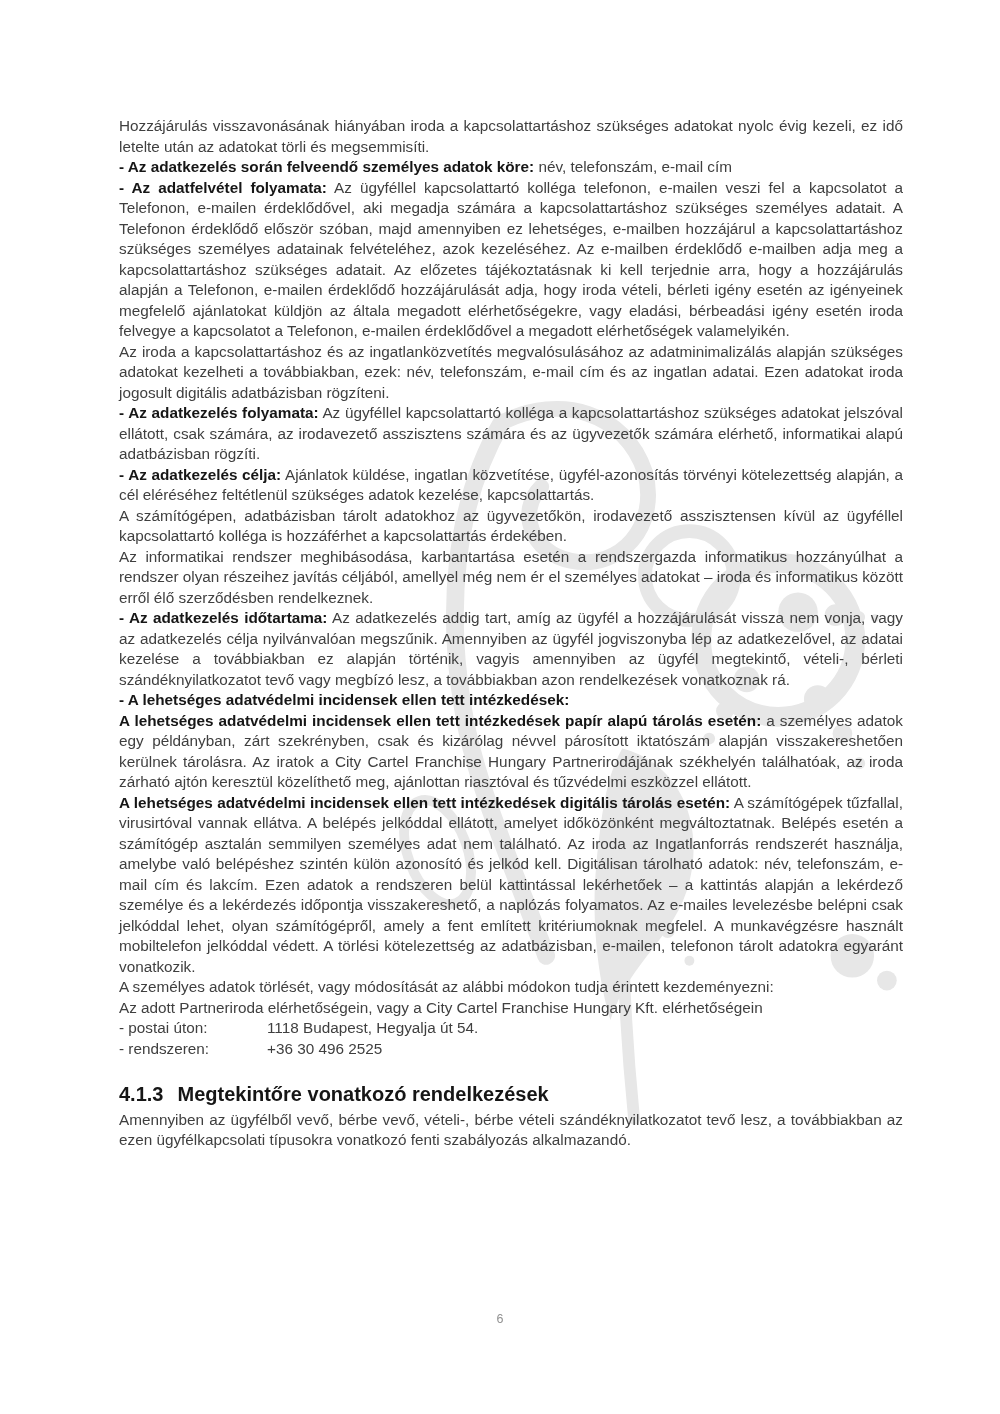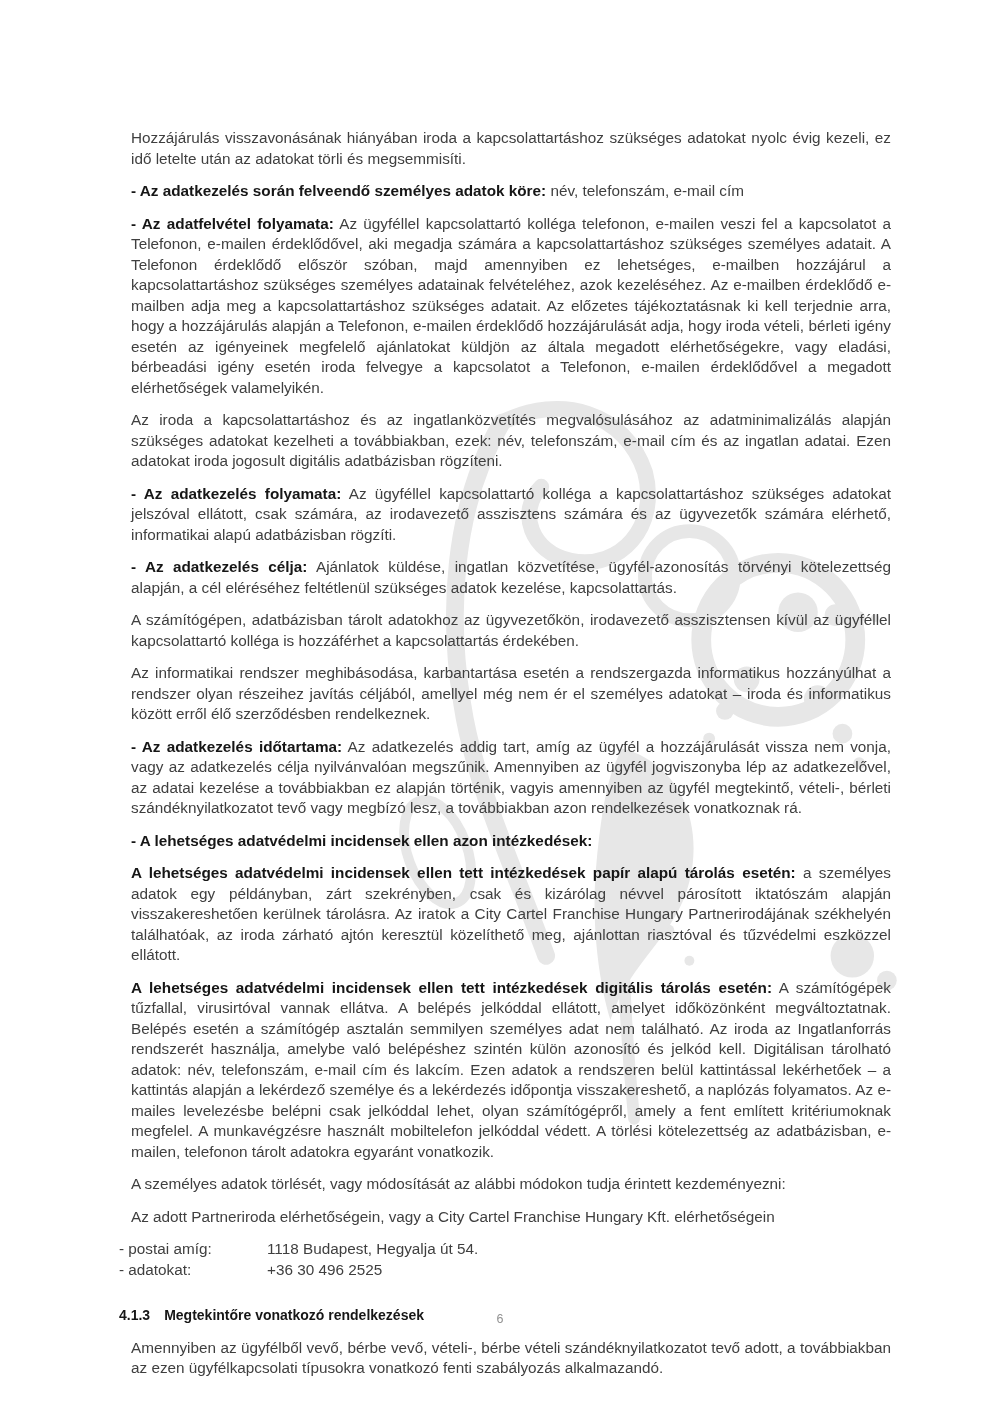--- a/index.html
+++ b/index.html
@@ -24,29 +24,29 @@
     position:absolute;
     left:119px;
     top:116px;
     width:784px;
     z-index:1;
     font-size:15.3px;
     line-height:20.5px;
     color:var(--text,#3f3f3f);
     text-align:justify;
   }
-  .para{margin:12px;}
+  .para{margin:0;}
   .para b{color:var(--bold,#161616);}
   .contact-row{display:flex;text-align:left;}
   .c-label{flex:0 0 148px;}
   .c-value{flex:1;}
   .section{margin-top:25px;}
   .section-heading{
     margin:0 0 5px 0;
-    font-size:14px;
+    font-size:20px;
     font-weight:bold;
     color:var(--bold,#161616);
     text-align:left;
   }
   .sec-num{margin-right:14px;}
   .page-footer{
     position:absolute;
     left:0; right:0;
     top:1312px;
     text-align:center;
@@ -93,40 +93,40 @@
 
     <p class="para"><b></b><span>Hozzájárulás visszavonásának hiányában iroda a kapcsolattartáshoz szükséges adatokat nyolc évig kezeli, ez idő letelte után az adatokat törli és megsemmisíti.</span></p>
     <p class="para"><b>- Az adatkezelés során felveendő személyes adatok köre:</b><span> név, telefonszám, e-mail cím</span></p>
     <p class="para"><b>- Az adatfelvétel folyamata:</b><span> Az ügyféllel kapcsolattartó kolléga telefonon, e-mailen veszi fel a kapcsolatot a Telefonon, e-mailen érdeklődővel, aki megadja számára a kapcsolattartáshoz szükséges személyes adatait. A Telefonon érdeklődő először szóban, majd amennyiben ez lehetséges, e-mailben hozzájárul a kapcsolattartáshoz szükséges személyes adatainak felvételéhez, azok kezeléséhez. Az e-mailben érdeklődő e-mailben adja meg a kapcsolattartáshoz szükséges adatait. Az előzetes tájékoztatásnak ki kell terjednie arra, hogy a hozzájárulás alapján a Telefonon, e-mailen érdeklődő hozzájárulását adja, hogy iroda vételi, bérleti igény esetén az igényeinek megfelelő ajánlatokat küldjön az általa megadott elérhetőségekre, vagy eladási, bérbeadási igény esetén iroda felvegye a kapcsolatot a Telefonon, e-mailen érdeklődővel a megadott elérhetőségek valamelyikén.</span></p>
     <p class="para"><b></b><span>Az iroda a kapcsolattartáshoz és az ingatlanközvetítés megvalósulásához az adatminimalizálás alapján szükséges adatokat kezelheti a továbbiakban, ezek: név, telefonszám, e-mail cím és az ingatlan adatai. Ezen adatokat iroda jogosult digitális adatbázisban rögzíteni.</span></p>
     <p class="para"><b>- Az adatkezelés folyamata:</b><span> Az ügyféllel kapcsolattartó kolléga a kapcsolattartáshoz szükséges adatokat jelszóval ellátott, csak számára, az irodavezető asszisztens számára és az ügyvezetők számára elérhető, informatikai alapú adatbázisban rögzíti.</span></p>
     <p class="para"><b>- Az adatkezelés célja:</b><span> Ajánlatok küldése, ingatlan közvetítése, ügyfél-azonosítás törvényi kötelezettség alapján, a cél eléréséhez feltétlenül szükséges adatok kezelése, kapcsolattartás.</span></p>
     <p class="para"><b></b><span>A számítógépen, adatbázisban tárolt adatokhoz az ügyvezetőkön, irodavezető asszisztensen kívül az ügyféllel kapcsolattartó kolléga is hozzáférhet a kapcsolattartás érdekében.</span></p>
     <p class="para"><b></b><span>Az informatikai rendszer meghibásodása, karbantartása esetén a rendszergazda informatikus hozzányúlhat a rendszer olyan részeihez javítás céljából, amellyel még nem ér el személyes adatokat – iroda és informatikus között erről élő szerződésben rendelkeznek.</span></p>
     <p class="para"><b>- Az adatkezelés időtartama:</b><span> Az adatkezelés addig tart, amíg az ügyfél a hozzájárulását vissza nem vonja, vagy az adatkezelés célja nyilvánvalóan megszűnik. Amennyiben az ügyfél jogviszonyba lép az adatkezelővel, az adatai kezelése a továbbiakban ez alapján történik, vagyis amennyiben az ügyfél megtekintő, vételi-, bérleti szándéknyilatkozatot tevő vagy megbízó lesz, a továbbiakban azon rendelkezések vonatkoznak rá.</span></p>
-    <p class="para"><b>- A lehetséges adatvédelmi incidensek ellen azon intézkedések:</b><span></span></p>
+    <p class="para"><b>- A lehetséges adatvédelmi incidensek ellen tett intézkedések:</b><span></span></p>
     <p class="para"><b>A lehetséges adatvédelmi incidensek ellen tett intézkedések papír alapú tárolás esetén:</b><span> a személyes adatok egy példányban, zárt szekrényben, csak és kizárólag névvel párosított iktatószám alapján visszakereshetően kerülnek tárolásra. Az iratok a City Cartel Franchise Hungary Partnerirodájának székhelyén találhatóak, az iroda zárható ajtón keresztül közelíthető meg, ajánlottan riasztóval és tűzvédelmi eszközzel ellátott.</span></p>
     <p class="para"><b>A lehetséges adatvédelmi incidensek ellen tett intézkedések digitális tárolás esetén:</b><span> A számítógépek tűzfallal, virusirtóval vannak ellátva. A belépés jelkóddal ellátott, amelyet időközönként megváltoztatnak. Belépés esetén a számítógép asztalán semmilyen személyes adat nem található. Az iroda az Ingatlanforrás rendszerét használja, amelybe való belépéshez szintén külön azonosító és jelkód kell. Digitálisan tárolható adatok: név, telefonszám, e-mail cím és lakcím. Ezen adatok a rendszeren belül kattintással lekérhetőek – a kattintás alapján a lekérdező személye és a lekérdezés időpontja visszakereshető, a naplózás folyamatos. Az e-mailes levelezésbe belépni csak jelkóddal lehet, olyan számítógépről, amely a fent említett kritériumoknak megfelel. A munkavégzésre használt mobiltelefon jelkóddal védett. A törlési kötelezettség az adatbázisban, e-mailen, telefonon tárolt adatokra egyaránt vonatkozik.</span></p>
     <p class="para"><b></b><span>A személyes adatok törlését, vagy módosítását az alábbi módokon tudja érintett kezdeményezni:</span></p>
     <p class="para"><b></b><span>Az adott Partneriroda elérhetőségein, vagy a City Cartel Franchise Hungary Kft. elérhetőségein</span></p>
 
     <div class="contact-row">
-      <span class="c-label">- postai amíg:</span>
+      <span class="c-label">- postai úton:</span>
       <span class="c-value">1118 Budapest, Hegyalja út 54.</span>
     </div>
     <div class="contact-row">
-      <span class="c-label">- adatokat:</span>
+      <span class="c-label">- rendszeren:</span>
       <span class="c-value">+36 30 496 2525</span>
     </div>
 
     <section class="section">
       <h2 class="section-heading">
         <span class="sec-num">4.1.3</span><span class="sec-title">Megtekintőre vonatkozó rendelkezések</span>
       </h2>
-      <p class="para">Amennyiben az ügyfélből vevő, bérbe vevő, vételi-, bérbe vételi szándéknyilatkozatot tevő adott, a továbbiakban az ezen ügyfélkapcsolati típusokra vonatkozó fenti szabályozás alkalmazandó.</p>
+      <p class="para">Amennyiben az ügyfélből vevő, bérbe vevő, vételi-, bérbe vételi szándéknyilatkozatot tevő lesz, a továbbiakban az ezen ügyfélkapcsolati típusokra vonatkozó fenti szabályozás alkalmazandó.</p>
     </section>
 
   </main>
 
   <footer class="page-footer">
     <span>6</span>
   </footer>
 
 </div>
 

